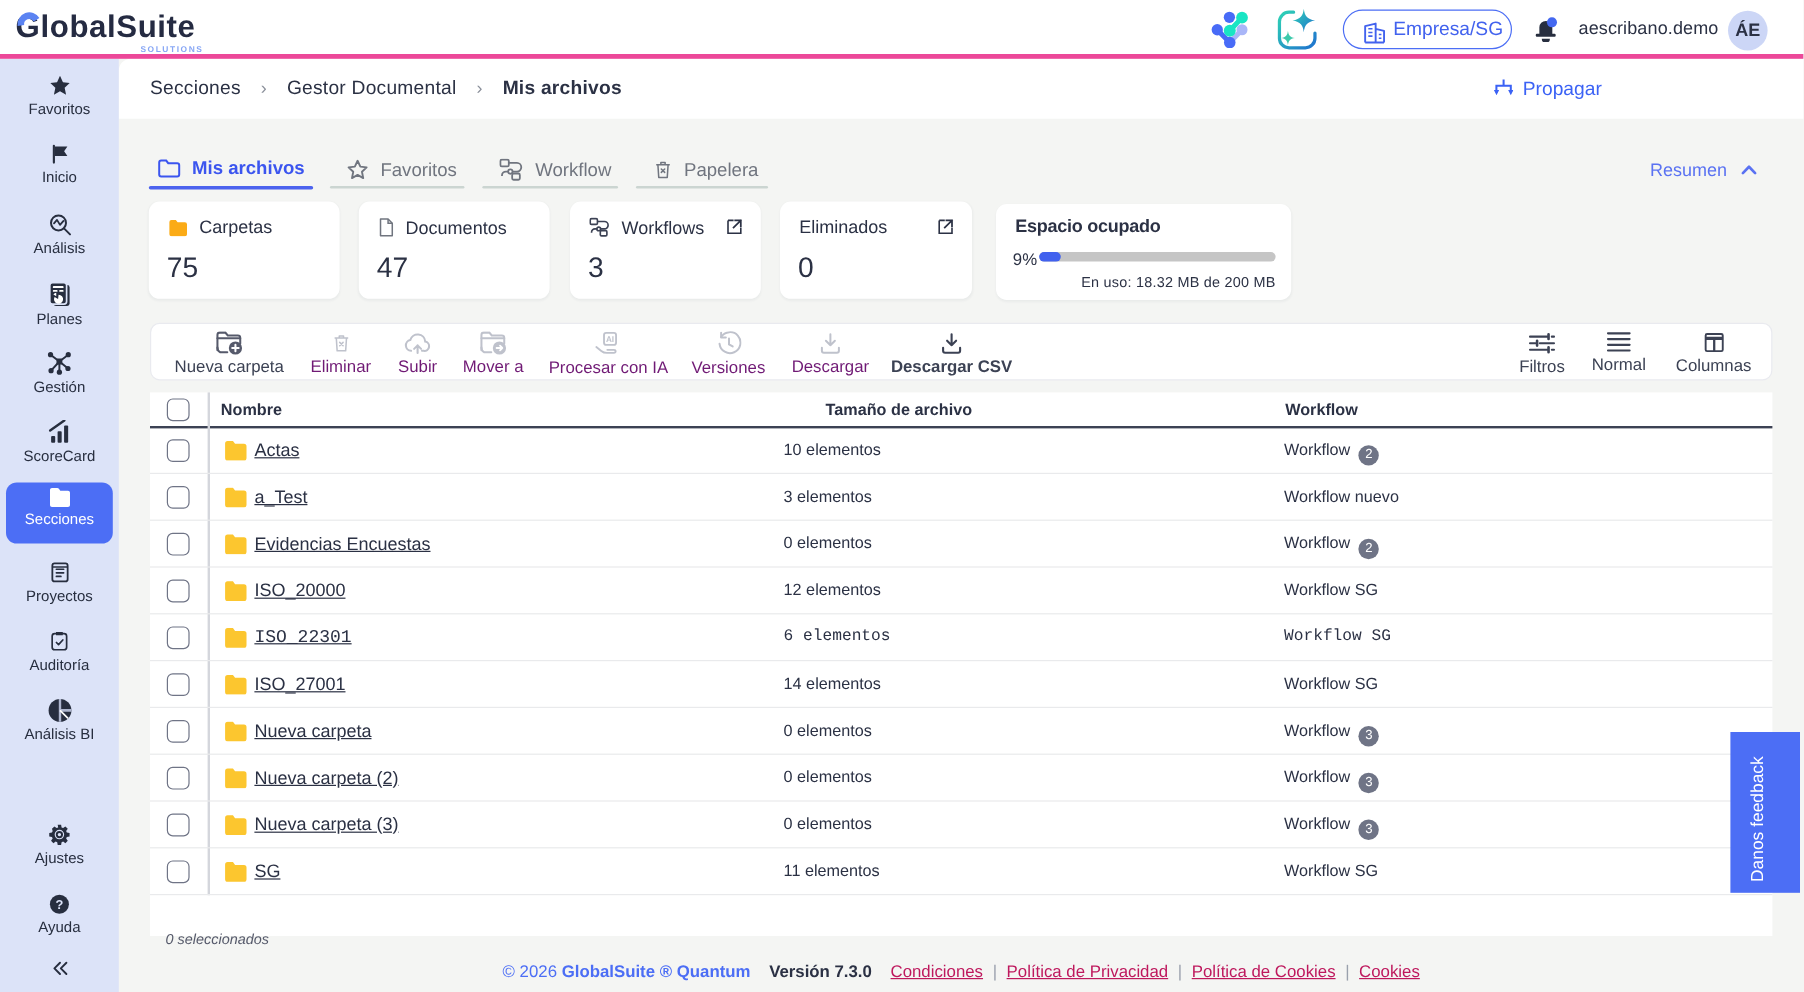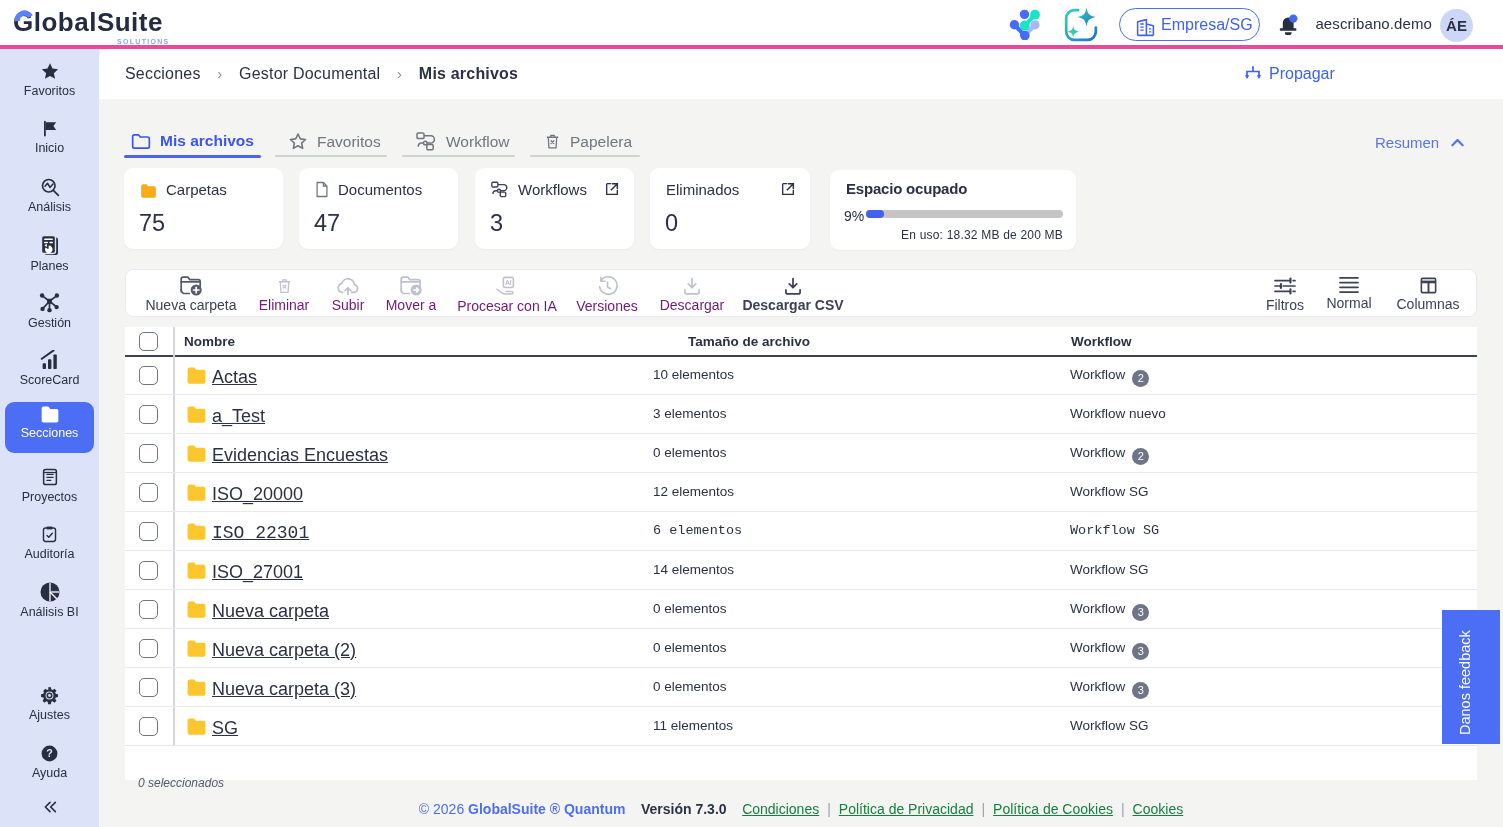--- a/index.html
+++ b/index.html
@@ -56,32 +56,32 @@
   .tool.dis { color:#701a75; }
 
   
   #tablebox { position:absolute; left:26px; top:228px; width:1352px; height:453px; background:#fff; }
   #vline { position:absolute; left:48px; top:0; width:1.5px; height:419px; background:#d4d6dc; }
   .thead { position:absolute; top:7px; font-size:13.5px; font-weight:bold; color:#2b3144; }
   #headline { position:absolute; left:0; top:28px; width:1352px; height:1.5px; background:#3c4254; }
   .row { position:absolute; left:0; width:1352px; height:39px; border-bottom:1px solid #e9eaec; }
   .cb { position:absolute; left:14px; width:19px; height:19px; border:1.5px solid #6f7486; border-radius:5px; background:#fff; }
   .row .cb, .thead-cb { top:10px; }
-  .fname { position:absolute; left:87px; top:11px; font-size:18px; color:#2b3144; text-decoration:underline; }
+  .fname { position:absolute; left:87px; top:11px; font-size:15px; color:#2b3144; text-decoration:underline; }
   .fsize { position:absolute; left:528px; top:11px; font-size:13.5px; color:#2b3144; }
   .fwf { position:absolute; left:945px; top:11px; font-size:13.5px; color:#2b3144; }
   .badge { display:inline-block; width:17px; height:17px; background:#6f7486; color:#fff; border-radius:50%; font-size:11px; line-height:17px; text-align:center; vertical-align:-3px; margin-left:7px; }
   .folder-y { position:absolute; left:61px; top:11px; }
   #selcount { position:absolute; left:13px; top:428px; font-size:12px; font-style:italic; color:#55596a;margin-top:21px; }
 
   
   #footer { position:absolute; left:99px; top:790px; width:1404px; height:37px; font-size:14px; color:#2b3144; }
   #footer .inner { position:absolute; top:11px; width:100%; text-align:center; }
   #footer .blue { color:#4c6ef5; }
-  #footer a { color:#15803d; text-decoration:underline; }
+  #footer a { color:#be185d; text-decoration:underline; }
   #footer .bar { color:#9aa1ad; margin:0 8px; }
 
   
   #feedback { position:absolute; left:1442px; top:610px; width:58px; height:134px; background:#4c6ef5; z-index:6; }
   #feedback span { position:absolute; left:15px; top:125px; transform:rotate(-90deg); transform-origin:0 0; color:#fff; font-size:14.5px; white-space:nowrap; }
 
   
   .hdr-icon { position:absolute; top:0; }
   #empresa { position:absolute; left:1119px; top:8px; width:141px; height:33px; border:1.5px solid #4c6ef5; border-radius:17px; color:#4262ee; font-size:16px; }
   #empresa span { position:absolute; left:41px; top:7px; white-space:nowrap; }

